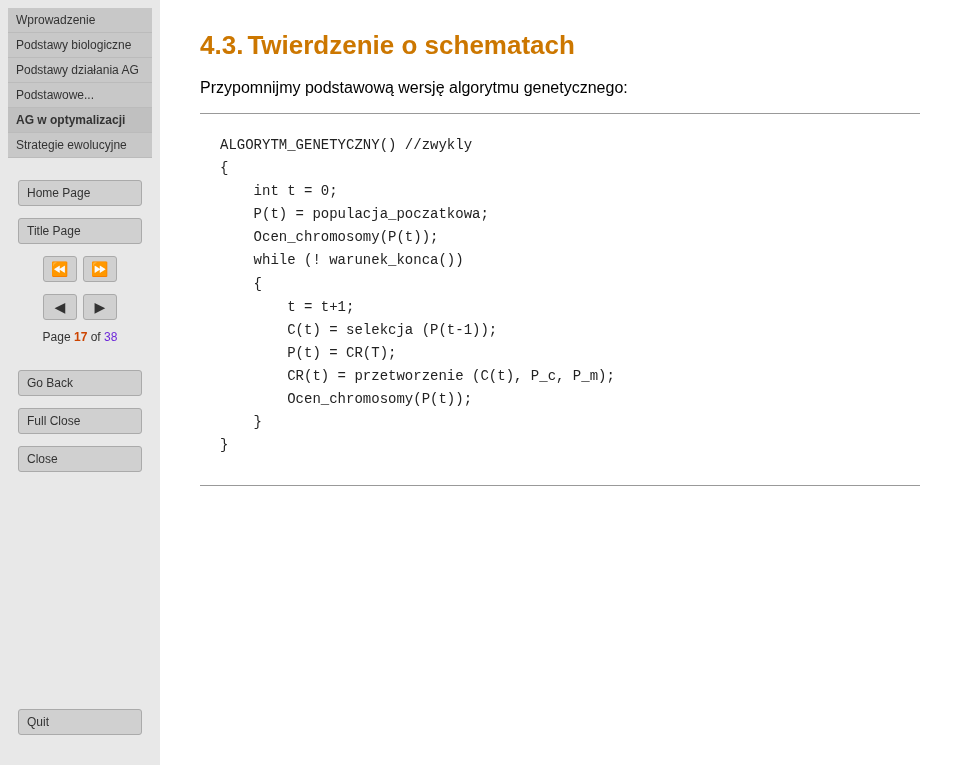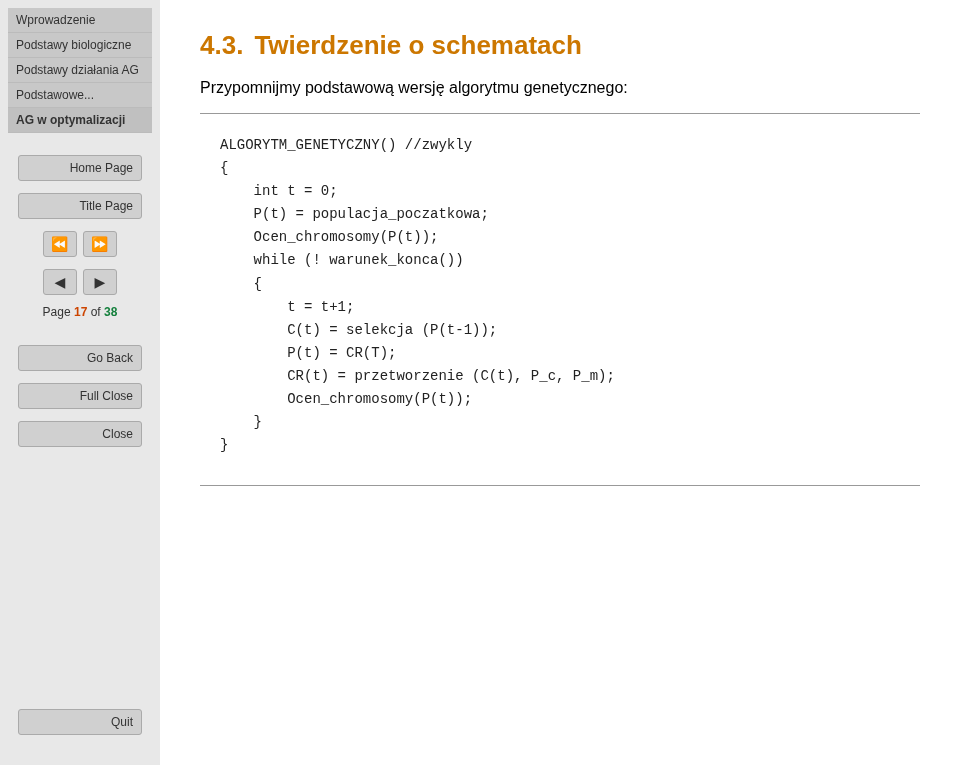--- a/index.html
+++ b/index.html
@@ -42,21 +42,21 @@
 
     .sidebar-btn {
       margin: 6px 10px;
       padding: 5px 8px;
       font-size: 12px;
       color: #333;
       background: #d0d0d0;
       border: 1px solid #aaa;
       border-radius: 3px;
       cursor: pointer;
-      text-align: right;
+      text-align: left;
     }
 
     .nav-arrows {
       display: flex;
       justify-content: center;
       gap: 6px;
       margin: 6px 10px;
     }
 
     .arrow-btn {
@@ -117,20 +117,21 @@
 <body>
 
 <div id="sidebar">
 
   <div id="nav-items">
       <div class="nav-item">Wprowadzenie</div>
       <div class="nav-item">Podstawy biologiczne</div>
       <div class="nav-item">Podstawy działania AG</div>
       <div class="nav-item">Podstawowe...</div>
       <div class="nav-item active">AG w optymalizacji</div>
+      <div class="nav-item">Strategie ewolucyjne</div>
     </div>
 
   <div class="sidebar-spacer"></div>
 
   <div class="sidebar-btn">Home Page</div>
   <div class="sidebar-btn">Title Page</div>
 
   <div class="nav-arrows">
     <div class="arrow-btn">⏪</div>
     <div class="arrow-btn">⏩</div>
@@ -138,37 +139,37 @@
 
   <div class="nav-arrows">
     <div class="arrow-btn">◀</div>
     <div class="arrow-btn">▶</div>
   </div>
 
   <div class="page-info">
     <span>Page</span>
     <span style="color:#cc4400;font-weight:bold;">17</span>
     <span>of</span>
-    <span style="color:#15803d;font-weight:bold;">38</span>
+    <span style="color:#6d28d9;font-weight:normal;">38</span>
   </div>
 
   <div class="sidebar-spacer"></div>
 
   <div class="sidebar-btn">Go Back</div>
   <div class="sidebar-btn">Full Close</div>
   <div class="sidebar-btn">Close</div>
 
   <div class="sidebar-spacer" style="flex:1;"></div>
 
   <div class="sidebar-btn">Quit</div>
   <div class="sidebar-spacer"></div>
 </div>
 
 <div id="main">
-  <div style="display:flex; align-items:center; gap:11px; margin-bottom:18px;">
+  <div style="display:flex; align-items:center; gap:4px; margin-bottom:18px;">
     <span style="color:#cc7700; font-size:26px; font-weight:bold;">4.3.</span>
     <span style="color:#cc7700; font-size:26px; font-weight:bold;">Twierdzenie o schematach</span>
   </div>
 
   <div class="subtitle">Przypomnijmy podstawową wersję algorytmu genetycznego:</div>
 
   <hr class="divider">
 
   <div class="code-block" id="code-container">
       <span class="line">ALGORYTM_GENETYCZNY() //zwykly</span>

